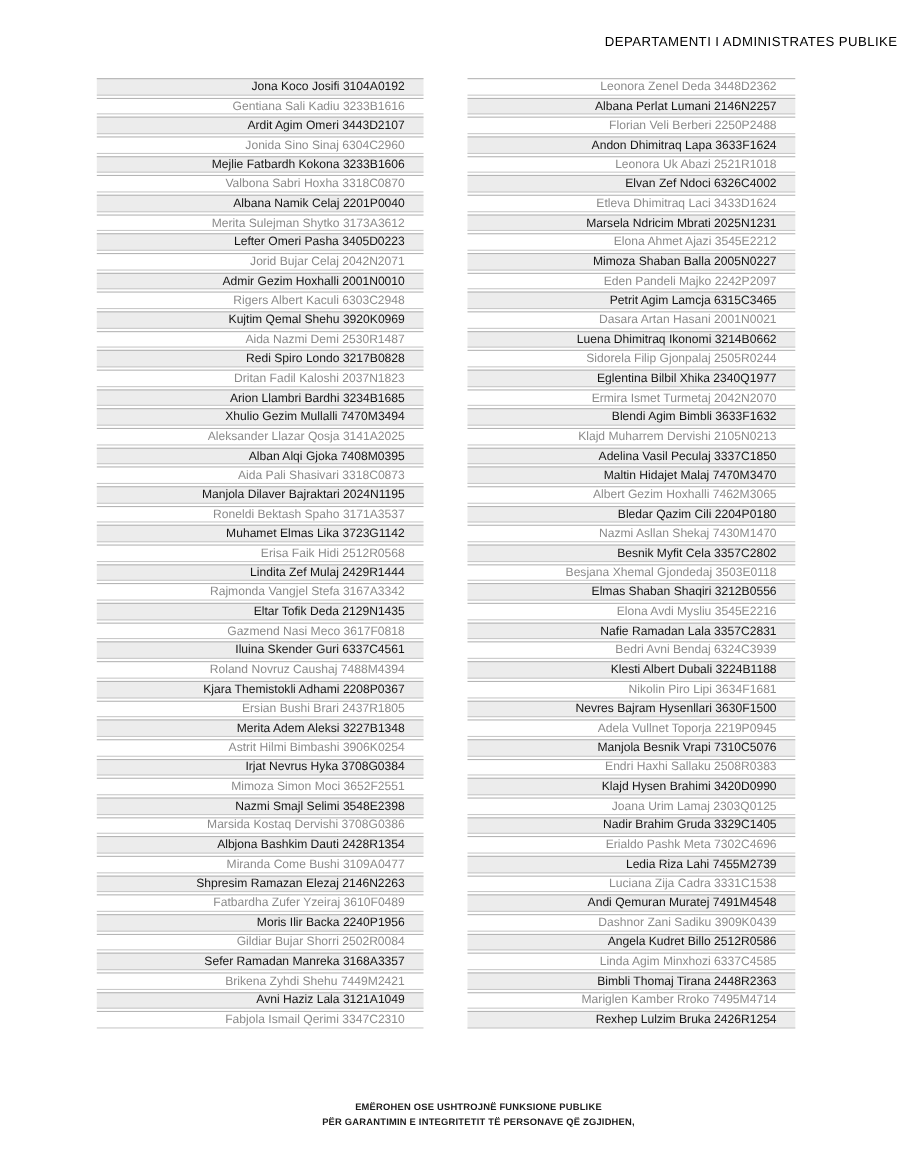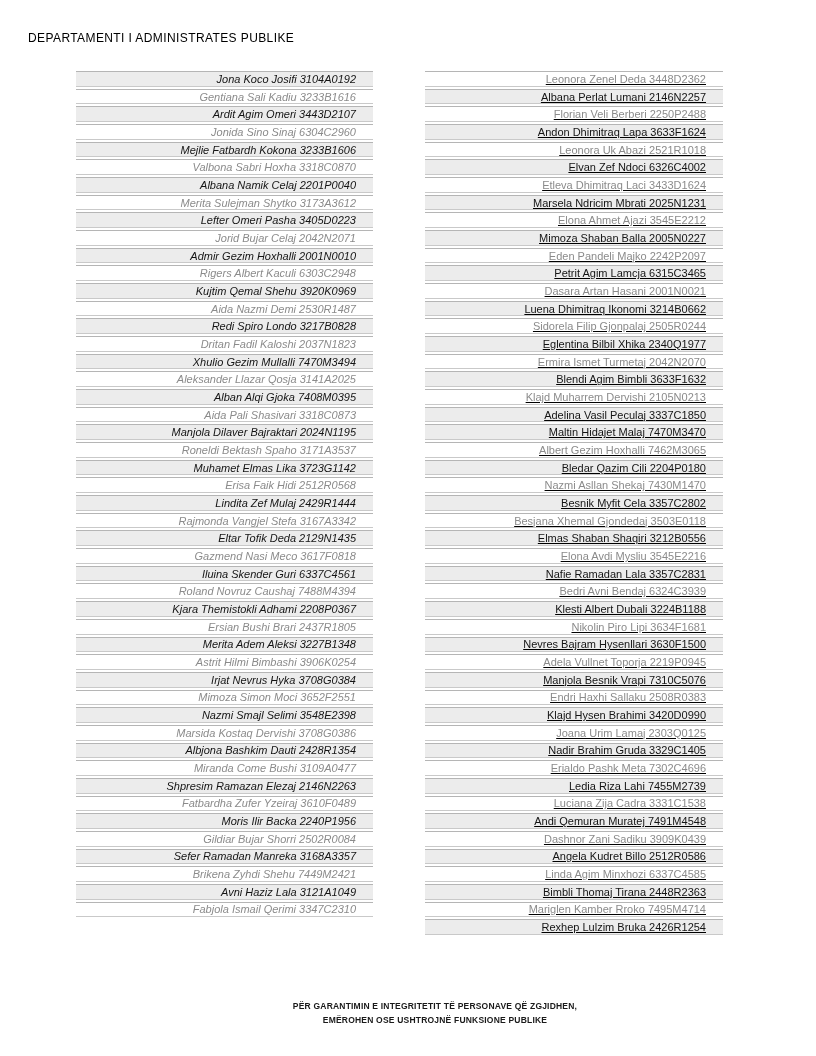--- a/index.html
+++ b/index.html
@@ -11,31 +11,31 @@
     font-family: "Liberation Sans", sans-serif;
     overflow: hidden;
   }
   .title {
     position: absolute;
     top: 31px;
     left: 0;
     width: 100%;
     box-sizing: border-box;
     padding-left: 28px;
-    text-align: left;
+    text-align: right;
     font-size: 12px;
     letter-spacing: 0.4px;
     color: #000000;
   }
   .col {
     position: absolute;
     top: 71px;
   }
-  .col-left  { left: 76px;  width: 297px; font-style: italic; }
-  .col-right { left: 425px; width: 298px; text-decoration: underline; }
+  .col-left  { left: 88px;  width: 297px; }
+  .col-right { left: 425px; width: 298px; }
   .row {
     box-sizing: border-box;
     height: 15.68px;
     margin-bottom: 2px;
     border-top: 1px solid #b5b5b5;
     border-bottom: 1px solid #c9c9c9;
     display: flex;
     align-items: center;
     justify-content: flex-end;
     padding-right: 17px;
@@ -76,20 +76,21 @@
       <div class="row shaded">Albana Namik Celaj 2201P0040</div>
       <div class="row plain">Merita Sulejman Shytko 3173A3612</div>
       <div class="row shaded">Lefter Omeri Pasha 3405D0223</div>
       <div class="row plain">Jorid Bujar Celaj 2042N2071</div>
       <div class="row shaded">Admir Gezim Hoxhalli 2001N0010</div>
       <div class="row plain">Rigers Albert Kaculi 6303C2948</div>
       <div class="row shaded">Kujtim Qemal Shehu 3920K0969</div>
       <div class="row plain">Aida Nazmi Demi 2530R1487</div>
       <div class="row shaded">Redi Spiro Londo 3217B0828</div>
       <div class="row plain">Dritan Fadil Kaloshi 2037N1823</div>
+      <div class="row shaded">Arion Llambri Bardhi 3234B1685</div>
       <div class="row shaded">Xhulio Gezim Mullalli 7470M3494</div>
       <div class="row plain">Aleksander Llazar Qosja 3141A2025</div>
       <div class="row shaded">Alban Alqi Gjoka 7408M0395</div>
       <div class="row plain">Aida Pali Shasivari 3318C0873</div>
       <div class="row shaded">Manjola Dilaver Bajraktari 2024N1195</div>
       <div class="row plain">Roneldi Bektash Spaho 3171A3537</div>
       <div class="row shaded">Muhamet Elmas Lika 3723G1142</div>
       <div class="row plain">Erisa Faik Hidi 2512R0568</div>
       <div class="row shaded">Lindita Zef Mulaj 2429R1444</div>
       <div class="row plain">Rajmonda Vangjel Stefa 3167A3342</div>
@@ -163,16 +164,16 @@
       <div class="row shaded">Andi Qemuran Muratej 7491M4548</div>
       <div class="row plain">Dashnor Zani Sadiku 3909K0439</div>
       <div class="row shaded">Angela Kudret Billo 2512R0586</div>
       <div class="row plain">Linda Agim Minxhozi 6337C4585</div>
       <div class="row shaded">Bimbli Thomaj Tirana 2448R2363</div>
       <div class="row plain">Mariglen Kamber Rroko 7495M4714</div>
       <div class="row shaded">Rexhep Lulzim Bruka 2426R1254</div>
     </div>
 
   <div class="footer">
+    <div>EMËROHEN OSE USHTROJNË FUNKSIONE PUBLIKE</div>
     <div>PËR GARANTIMIN E INTEGRITETIT TË PERSONAVE QË ZGJIDHEN,</div>
-    <div>EMËROHEN OSE USHTROJNË FUNKSIONE PUBLIKE</div>
   </div>
 </div>
 
 </body></html>

